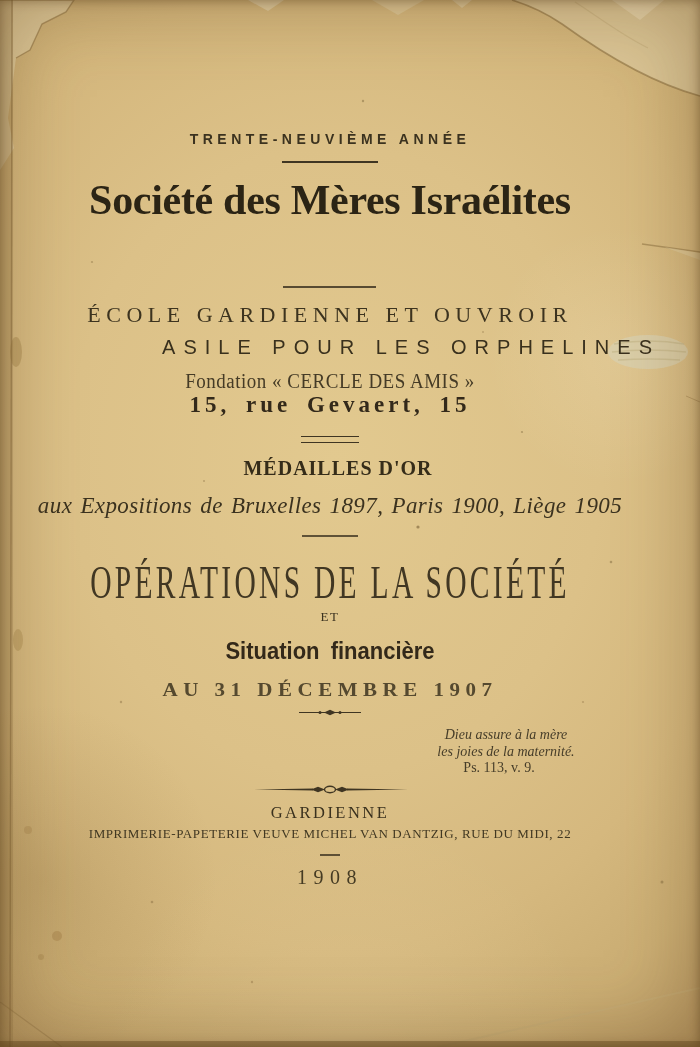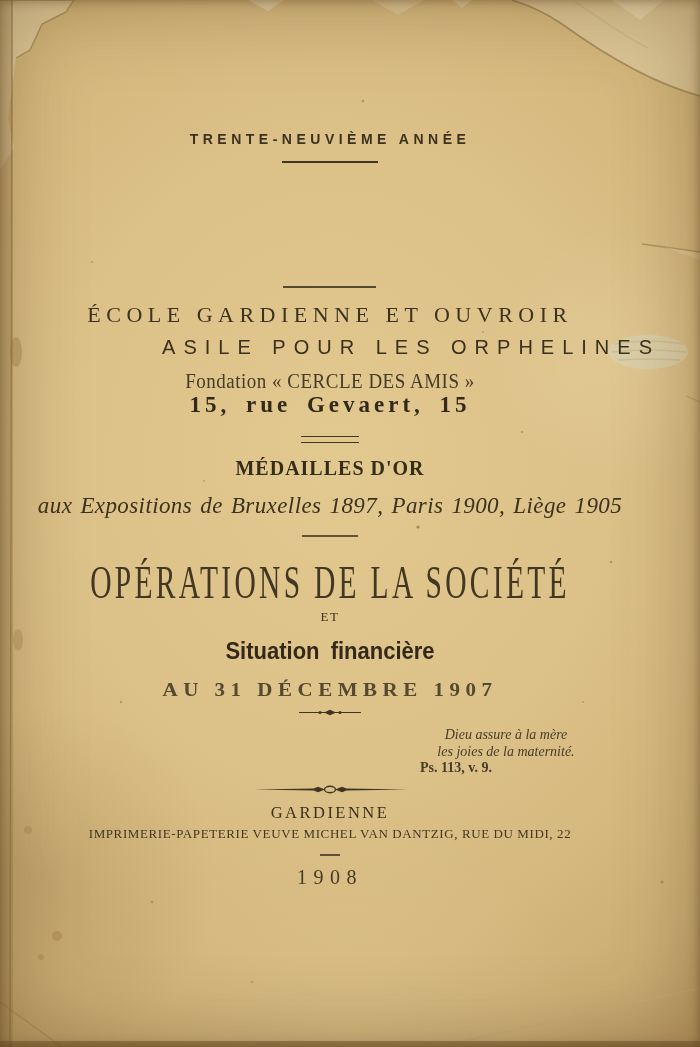--- a/index.html
+++ b/index.html
@@ -36,38 +36,38 @@
   .fondee{top:252px;font-weight:700;font-size:18px;letter-spacing:3.5px;color:#342b18;}
   .rule2{top:286px;margin-left:-47px !important;width:93px !important;height:1.5px;opacity:.85;}
   .ecole{top:302px;font-size:22px;letter-spacing:5.5px;color:#3c331f;}
   .asile{top:336px;font-family:"Liberation Sans",sans-serif;font-size:20px;
     letter-spacing:8px;color:#39301d;text-align:right;}
   .fondation{top:371px;font-size:19px;letter-spacing:.5px;color:#453b26;
     transform:scaleY(1.05);}
   .rue{top:392px;font-weight:700;font-size:23px;letter-spacing:4px;word-spacing:6px;color:#33291a;}
   .double-rule{top:436px;margin-left:-29px !important;width:58px !important;height:5px;
     background:transparent;border-top:1.6px solid #3f3522;border-bottom:1.6px solid #3f3522;}
-  .medailles{top:457px;font-weight:700;font-size:20px;letter-spacing:1px;color:#352c19;}
+  .medailles{top:457px;font-weight:700;font-size:20px;letter-spacing:1px;color:#352c19;padding-left:8px;}
   .expositions{top:493px;font-style:italic;font-size:23px;letter-spacing:.4px;
     word-spacing:2px;color:#3b321f;}
   .rule4{top:535px;margin-left:-28px !important;width:56px !important;height:1.5px;opacity:.8;}
   .operations{top:556px;font-size:36px;font-weight:400;letter-spacing:4px;color:#413723;
     transform:scale(.82,1.28);transform-origin:50% 0;white-space:nowrap;}
   .et{top:609px;font-size:13px;letter-spacing:1.5px;color:#3b321f;}
   .situation{top:637px;font-family:"Liberation Sans",sans-serif;font-weight:700;
     font-size:22px;letter-spacing:0;word-spacing:5px;color:#33291a;
     transform:scaleY(1.12);transform-origin:50% 0;}
   .au31{top:679px;font-size:21px;font-weight:600;letter-spacing:5.5px;color:#55492f;
     transform:scaleY(.92);transform-origin:50% 0;}
   .orn1{top:708px;}
   .orn2{top:784px;}
   .quote{top:727px;left:420px !important;width:172px !important;font-style:italic;
     font-size:14px;line-height:16.5px;color:#463d29;text-align:center;}
-  .quote .ref{text-align:left;padding-right:14px;font-style:normal;
-    font-variant-numeric:oldstyle-nums;font-weight:bold;}
+  .quote .ref{text-align:center;padding-right:14px;font-style:normal;
+    font-variant-numeric:oldstyle-nums;}
   .bruxelles{top:803px;font-size:16.5px;letter-spacing:2.5px;color:#3a311e;}
   .imprimerie{top:826px;font-size:13px;letter-spacing:.6px;color:#413822;white-space:nowrap;}
   .dash{top:854px;margin-left:-10px !important;width:20px !important;height:1.8px;opacity:.8;}
   .year1908{top:866px;font-size:20px;letter-spacing:6.5px;color:#453b23;text-align:center;}
   .orn-svg{display:inline-block;vertical-align:top;color:#3f3522;}
 </style>
 </head>
 <body>
 
 <div class="paper">
@@ -117,20 +117,21 @@
     <circle cx="152" cy="902" r="1.3" fill="#6f5730" opacity="0.35"></circle>
     <circle cx="583" cy="702" r="1.1" fill="#6f5730" opacity="0.3"></circle>
     <circle cx="252" cy="982" r="1.2" fill="#6f5730" opacity="0.3"></circle>
   </svg>
 
   <div class="content">
 
     <div class="annee">TRENTE-NEUVIÈME ANNÉE</div>
     <div class="rule rule1"></div>
 
+    <h1 class="title">Société des Mères Israélites</h1>
 
     <div class="rule rule2"></div>
 
     <div class="ecole">ÉCOLE GARDIENNE ET OUVROIR</div>
     <div class="asile">ASILE POUR LES ORPHELINES</div>
     <div class="fondation">Fondation « CERCLE DES AMIS »</div>
     <div class="rue">15, rue Gevaert, 15</div>
 
     <div class="rule double-rule"></div>
 

